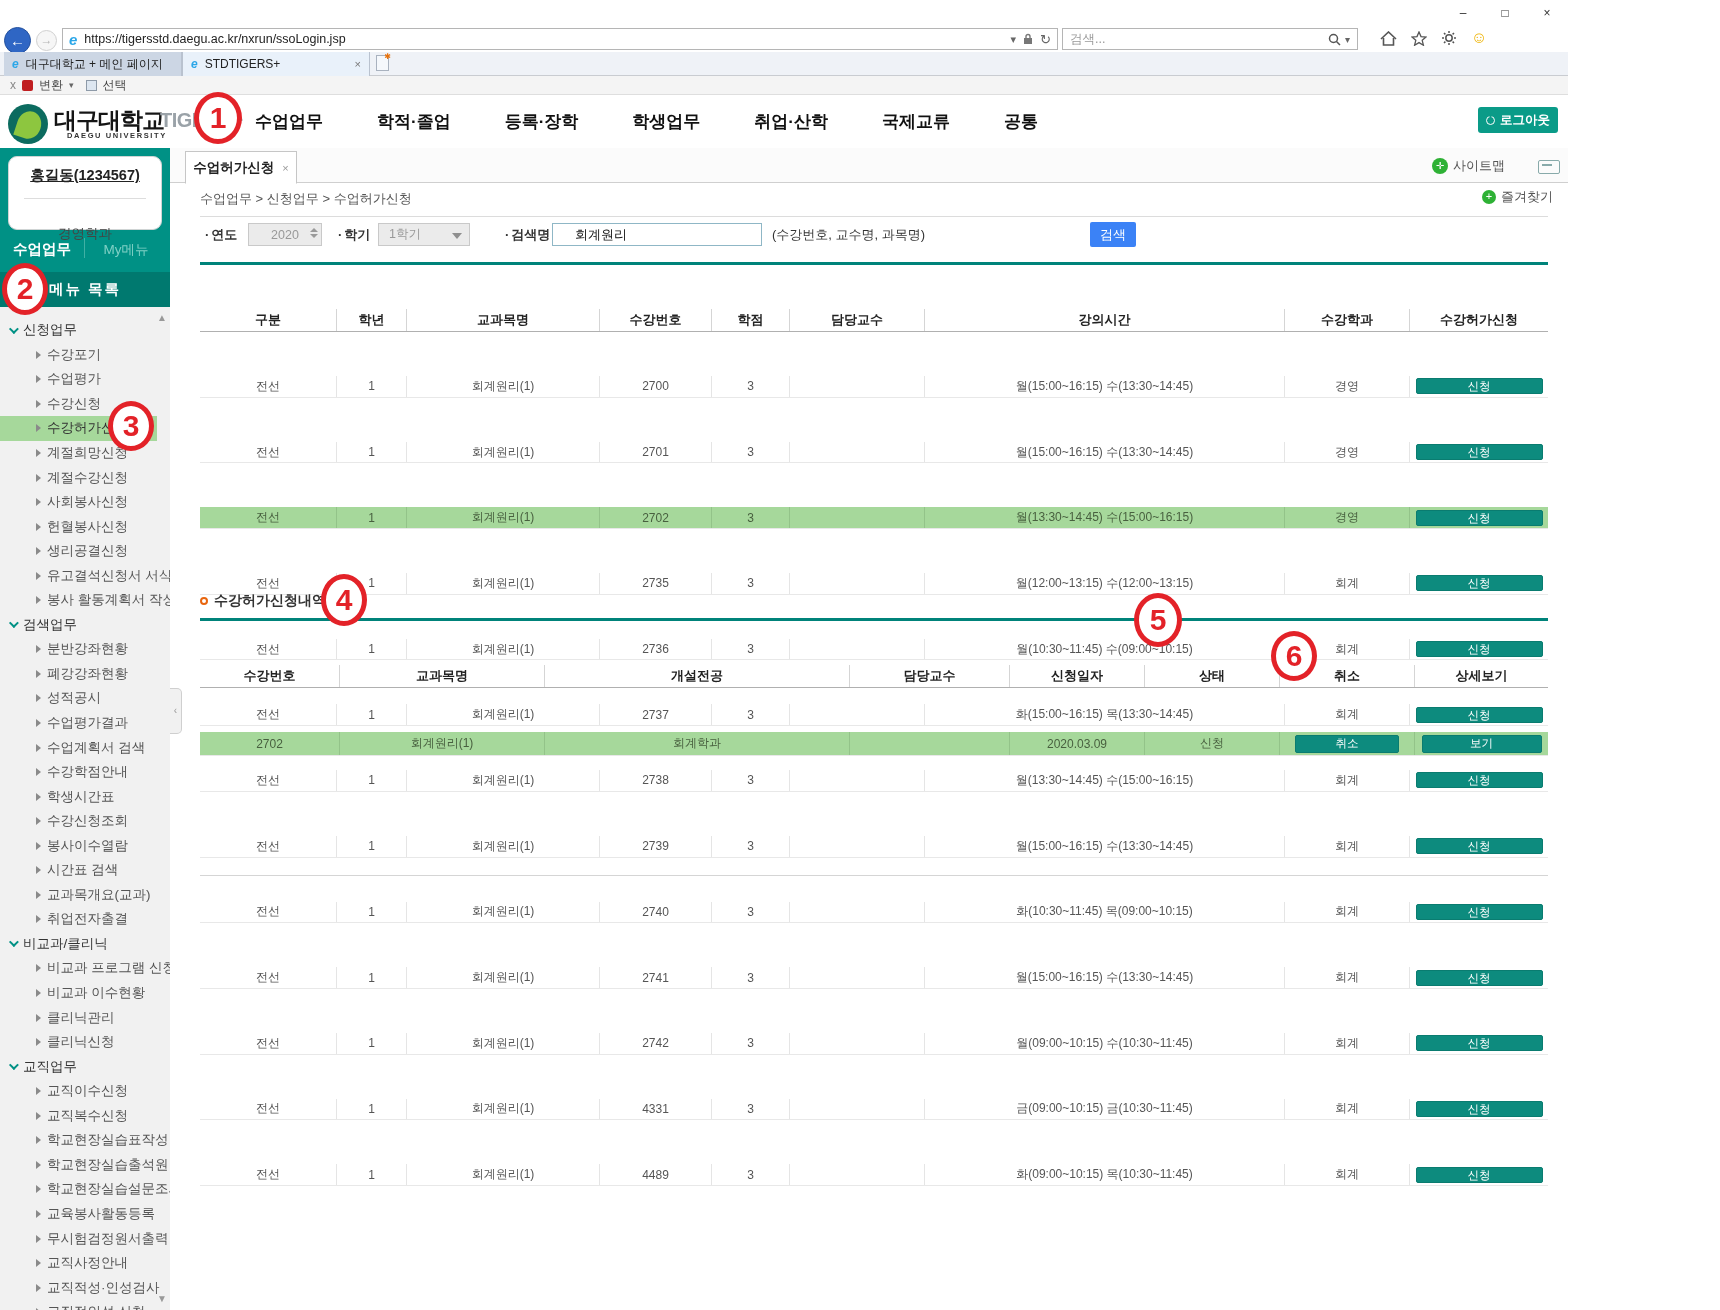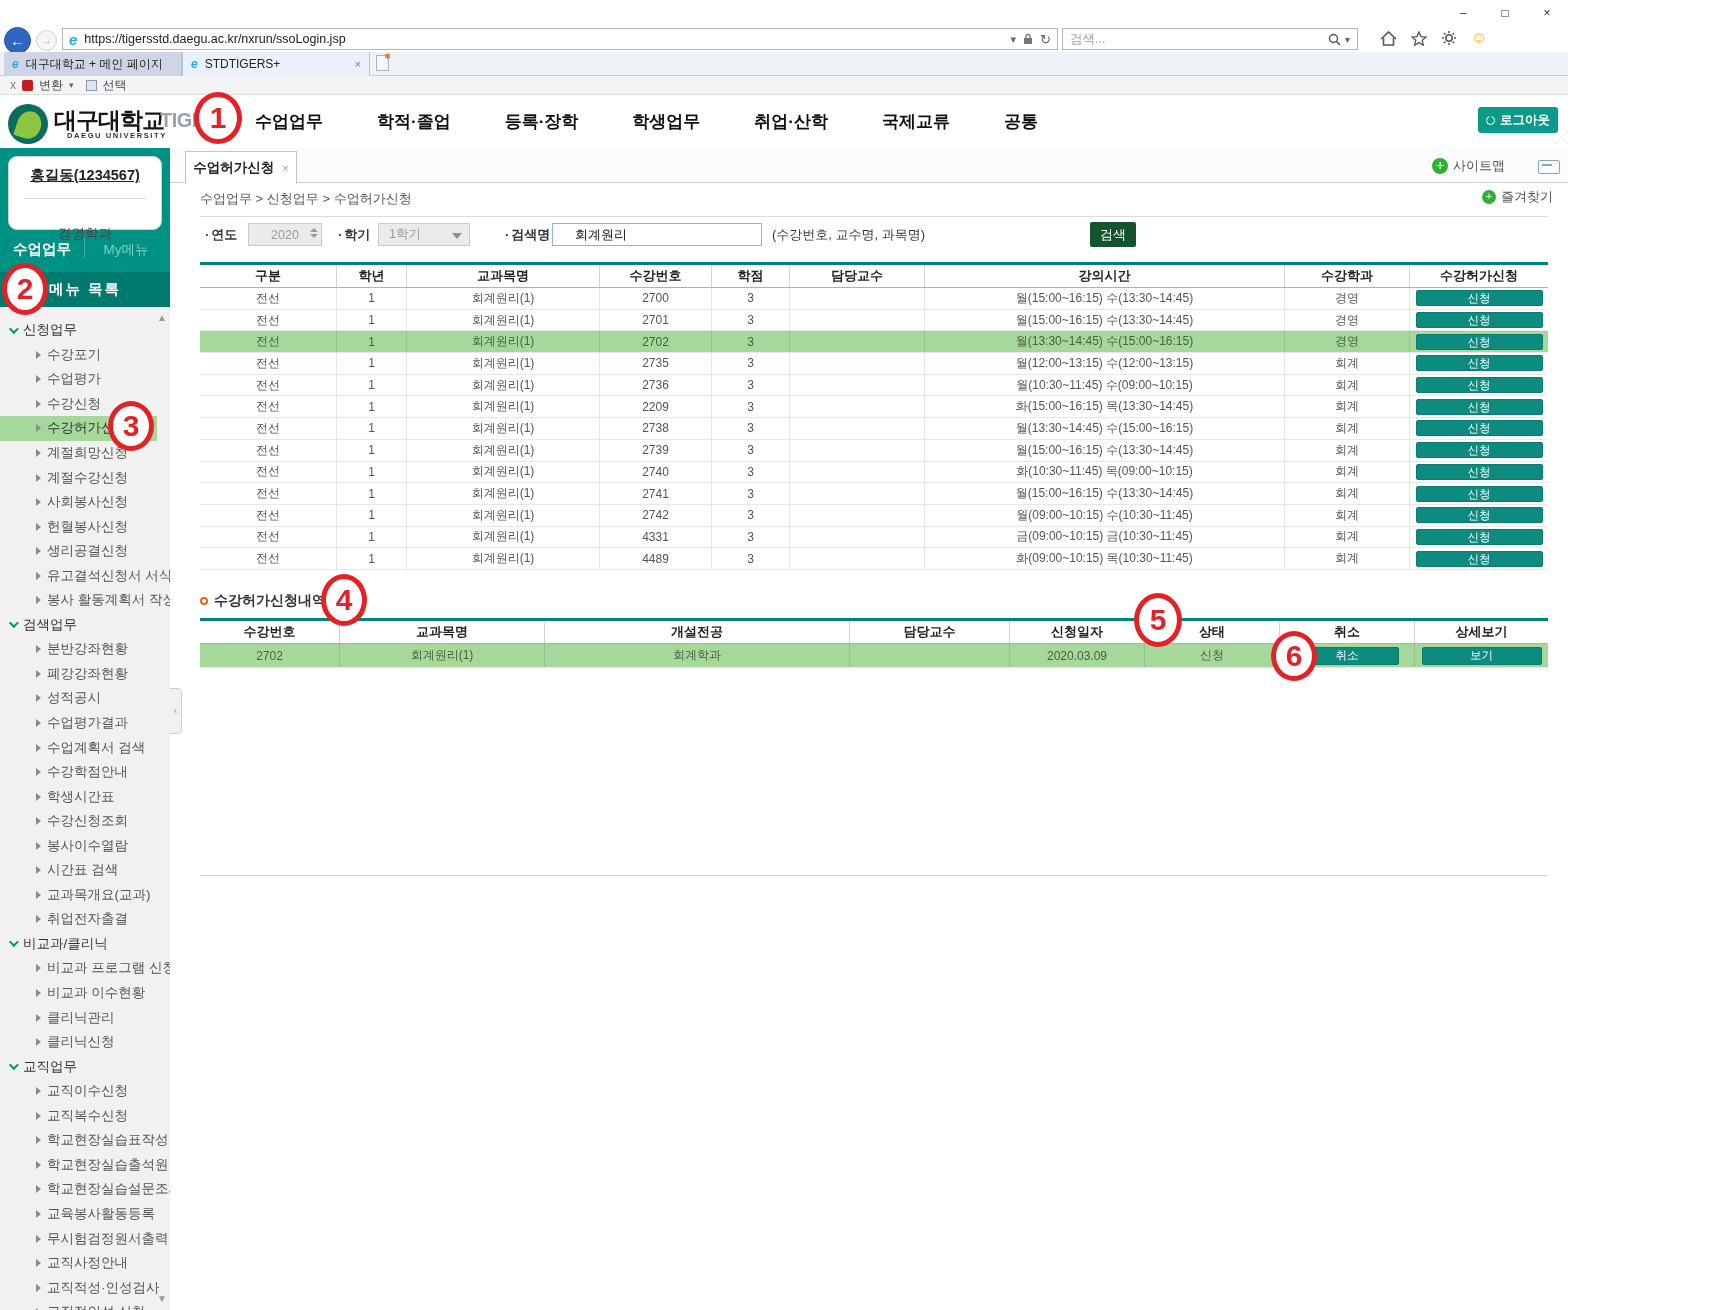--- a/index.html
+++ b/index.html
@@ -88,26 +88,26 @@
   .flabel::before { content:"·"; font-weight:900; margin-right:2px; }
   .yearbox { left:248px; top:223px; width:74px; height:23px; background:#ebebeb; border:1px solid #c9c9c9; color:#999; font-size:12.5px; display:flex; align-items:center; justify-content:center; }
   .spin { position:absolute; right:3px; top:4px; display:flex; flex-direction:column; gap:2px; }
   .spin i { width:0; height:0; border-left:4px solid transparent; border-right:4px solid transparent; }
   .spin .up { border-bottom:4px solid #9a9a9a; }
   .spin .dn { border-top:4px solid #9a9a9a; }
   .termbox { left:378px; top:223px; width:92px; height:23px; background:#ebebeb; border:1px solid #c9c9c9; color:#999; font-size:12.5px; display:flex; align-items:center; padding-left:10px; }
   .seldn { position:absolute; right:7px; top:9px; width:0; height:0; border-left:5px solid transparent; border-right:5px solid transparent; border-top:6px solid #8f8f8f; }
   .kwinput { left:552px; top:223px; width:210px; height:23px; background:#fff; border:1px solid #8fb7c6; font-size:13px; color:#111; padding:0 22px; font-family:"Liberation Sans","DejaVu Sans",sans-serif; }
   .kwhint { left:772px; top:226px; font-size:13px; color:#333; }
-  .searchbtn { left:1090px; top:222px; width:46px; height:25px; background:#14532d; border:none; border-radius:2px; color:#fff; font-size:13px; cursor:pointer; font-family:"Liberation Sans","DejaVu Sans",sans-serif; }
+  .searchbtn { left:1090px; top:222px; width:46px; height:25px; background:#3b82f6; border:none; border-radius:2px; color:#fff; font-size:13px; cursor:pointer; font-family:"Liberation Sans","DejaVu Sans",sans-serif; }
 
   
   .ctable { left:200px; top:262px; width:1348px; border-top:3px solid #00837a; }
   .htable { left:200px; top:618px; width:1348px; border-top:3px solid #00837a; }
-  .trow { display:grid; align-items:center; border-bottom:1px solid #e8e8e8; background:#fff; }
+  .trow { display:grid; align-items:center; border-bottom:1px solid #e8e8e8; background:#fff;margin-top:44px; }
   .ctable .trow { grid-template-columns:137px 70px 193px 112px 78px 135px 360px 125px 138px; height:21.7px; }
   .htable .trow { grid-template-columns:140px 205px 305px 160px 135px 135px 135px 133px; height:24px; }
   .thead { border-bottom:1px solid #b0b0b0; height:23px !important; }
   .tcell { text-align:center; font-size:12px; color:#555; border-right:1px solid #e5e5e5; height:100%; display:flex; align-items:center; justify-content:center; overflow:hidden; white-space:nowrap; }
   .tcell:last-child { border-right:none; }
   .th { font-size:13px; font-weight:bold; color:#222; border-right:1px solid #d5d5d5; }
   .trow.hl { background:#a6d89b; }
   .trow.hl .tcell { color:#48603f; border-right-color:#93c389; }
   .tealbtn { background:#0d8b7e; border:1px solid #0a7c70; border-radius:2px; color:#fff; font-size:11.5px; cursor:pointer; font-family:"Liberation Sans","DejaVu Sans",sans-serif; }
   .applybtn { width:127px; height:16px; }
@@ -511,21 +511,21 @@
             <div class="tcell">월(10:30~11:45) 수(09:00~10:15)</div>
             <div class="tcell">회계</div>
             <div class="tcell">
               <button class="tealbtn applybtn">신청</button>
             </div>
           </div>
           <div class="trow">
             <div class="tcell">전선</div>
             <div class="tcell">1</div>
             <div class="tcell">회계원리(1)</div>
-            <div class="tcell">2209</div>
+            <div class="tcell">2737</div>
             <div class="tcell">3</div>
             <div class="tcell"></div>
             <div class="tcell">화(15:00~16:15) 목(13:30~14:45)</div>
             <div class="tcell">회계</div>
             <div class="tcell">
               <button class="tealbtn applybtn">신청</button>
             </div>
           </div>
           <div class="trow">
             <div class="tcell">전선</div>

